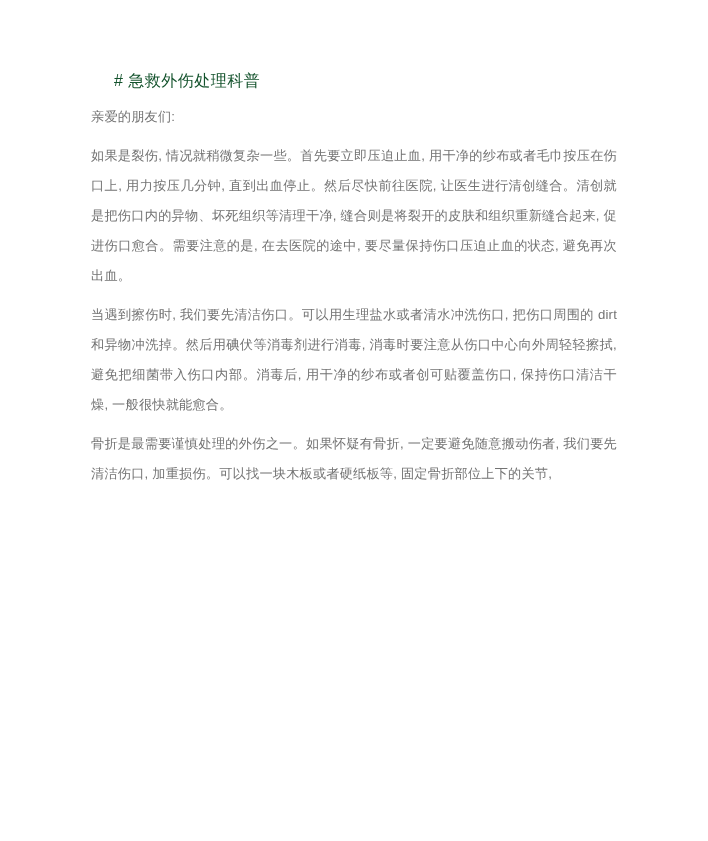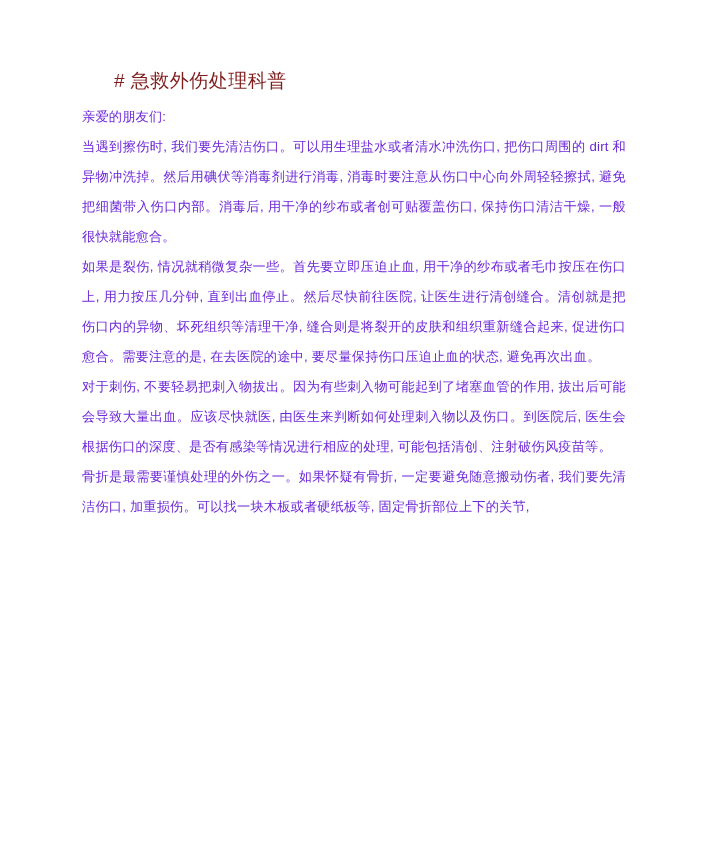--- a/index.html
+++ b/index.html
@@ -15,44 +15,43 @@
     overflow: hidden;
   }
   .page {
     position: relative;
     width: 708px;
     height: 841px;
     box-sizing: border-box;
     padding: 70px 82px 0 82px;
   }
   .doc-heading {
-    font-size: 19px;
+    font-size: 16px;
     line-height: 22px;
     margin: 0 0 10px 0;
     padding-left: 32px;
     letter-spacing: 0.5px;
     font-weight: 400;
-    color: #7f1d1d;
+    color: #14532d;
   }
   .para {
     font-size: 13.2px;
     line-height: 30px;
-    margin: 0;
+    margin: 9px;
     text-align: justify;
     text-justify: inter-ideograph;
-    color: #6d28d9;
+    color: #737373;
     letter-spacing: 0.2px;
   }
   .para + .para {
     margin-top: 0px;
   }
 </style>
 </head>
 <body>
 
 <div class="page">
   <div class="doc-heading">#  急救外伤处理科普</div>
   <p class="para">亲爱的朋友们:</p>
+  <p class="para">如果是裂伤, 情况就稍微复杂一些。首先要立即压迫止血, 用干净的纱布或者毛巾按压在伤口上, 用力按压几分钟, 直到出血停止。然后尽快前往医院, 让医生进行清创缝合。清创就是把伤口内的异物、坏死组织等清理干净, 缝合则是将裂开的皮肤和组织重新缝合起来, 促进伤口愈合。需要注意的是, 在去医院的途中, 要尽量保持伤口压迫止血的状态, 避免再次出血。</p>
   <p class="para">当遇到擦伤时, 我们要先清洁伤口。可以用生理盐水或者清水冲洗伤口, 把伤口周围的 dirt 和异物冲洗掉。然后用碘伏等消毒剂进行消毒, 消毒时要注意从伤口中心向外周轻轻擦拭, 避免把细菌带入伤口内部。消毒后, 用干净的纱布或者创可贴覆盖伤口, 保持伤口清洁干燥, 一般很快就能愈合。</p>
-  <p class="para">如果是裂伤, 情况就稍微复杂一些。首先要立即压迫止血, 用干净的纱布或者毛巾按压在伤口上, 用力按压几分钟, 直到出血停止。然后尽快前往医院, 让医生进行清创缝合。清创就是把伤口内的异物、坏死组织等清理干净, 缝合则是将裂开的皮肤和组织重新缝合起来, 促进伤口愈合。需要注意的是, 在去医院的途中, 要尽量保持伤口压迫止血的状态, 避免再次出血。</p>
-  <p class="para">对于刺伤, 不要轻易把刺入物拔出。因为有些刺入物可能起到了堵塞血管的作用, 拔出后可能会导致大量出血。应该尽快就医, 由医生来判断如何处理刺入物以及伤口。到医院后, 医生会根据伤口的深度、是否有感染等情况进行相应的处理, 可能包括清创、注射破伤风疫苗等。</p>
   <p class="para">骨折是最需要谨慎处理的外伤之一。如果怀疑有骨折, 一定要避免随意搬动伤者, 我们要先清洁伤口, 加重损伤。可以找一块木板或者硬纸板等, 固定骨折部位上下的关节,</p>
 </div>
 
 </body></html>

